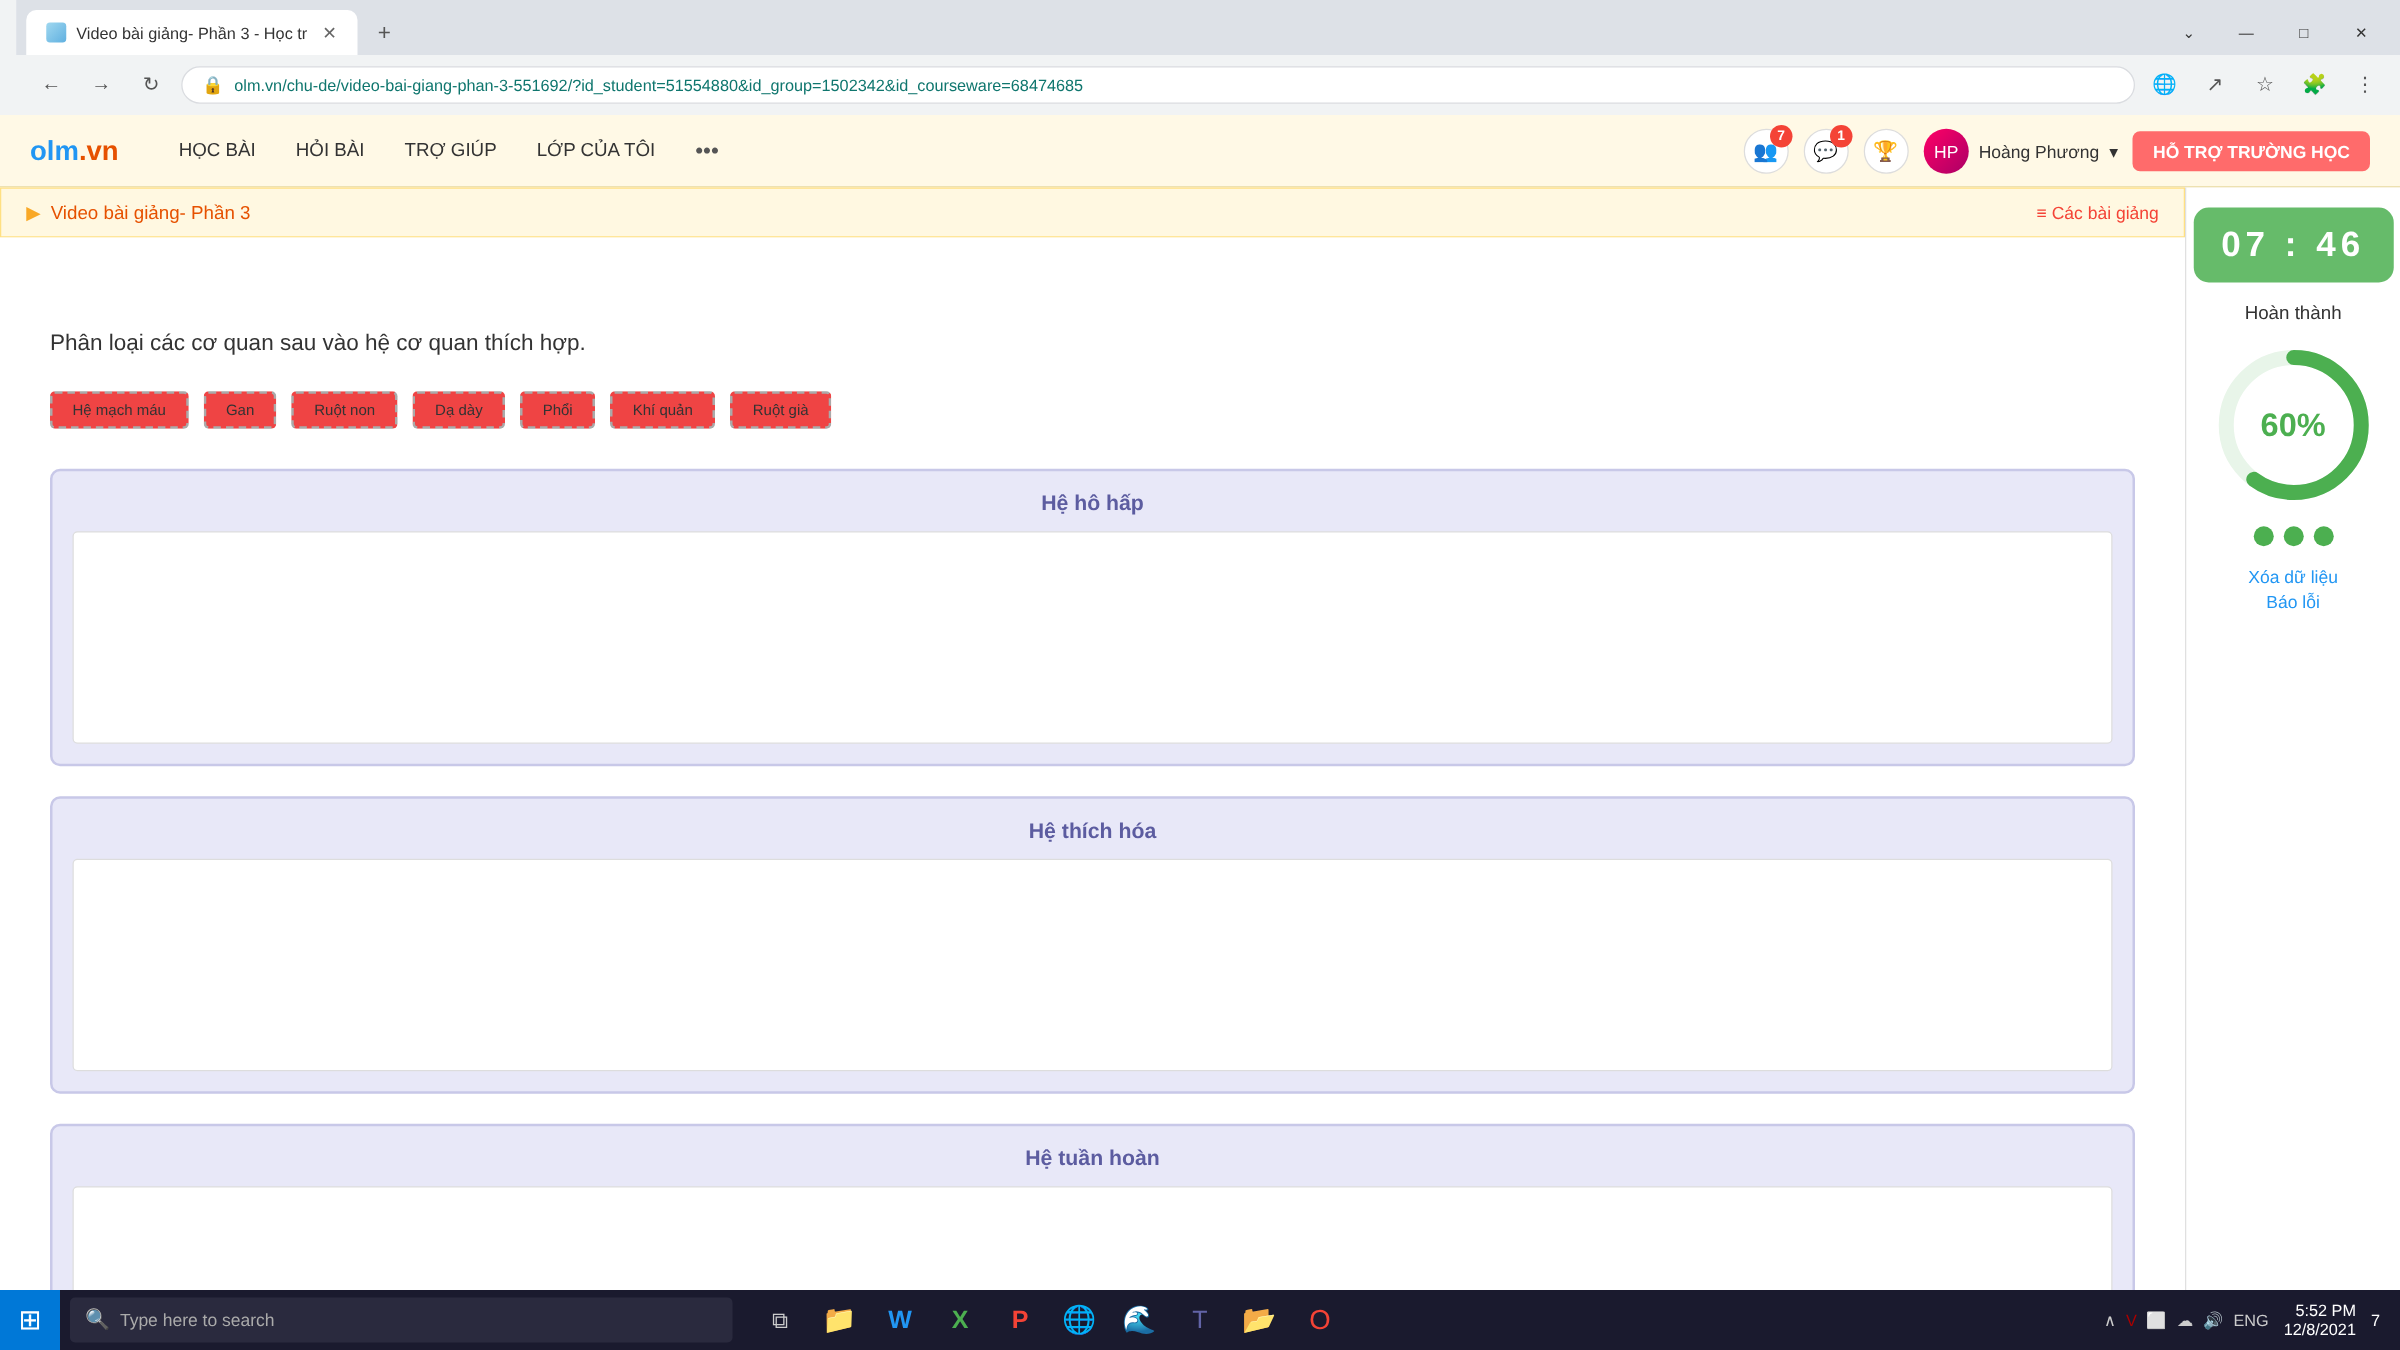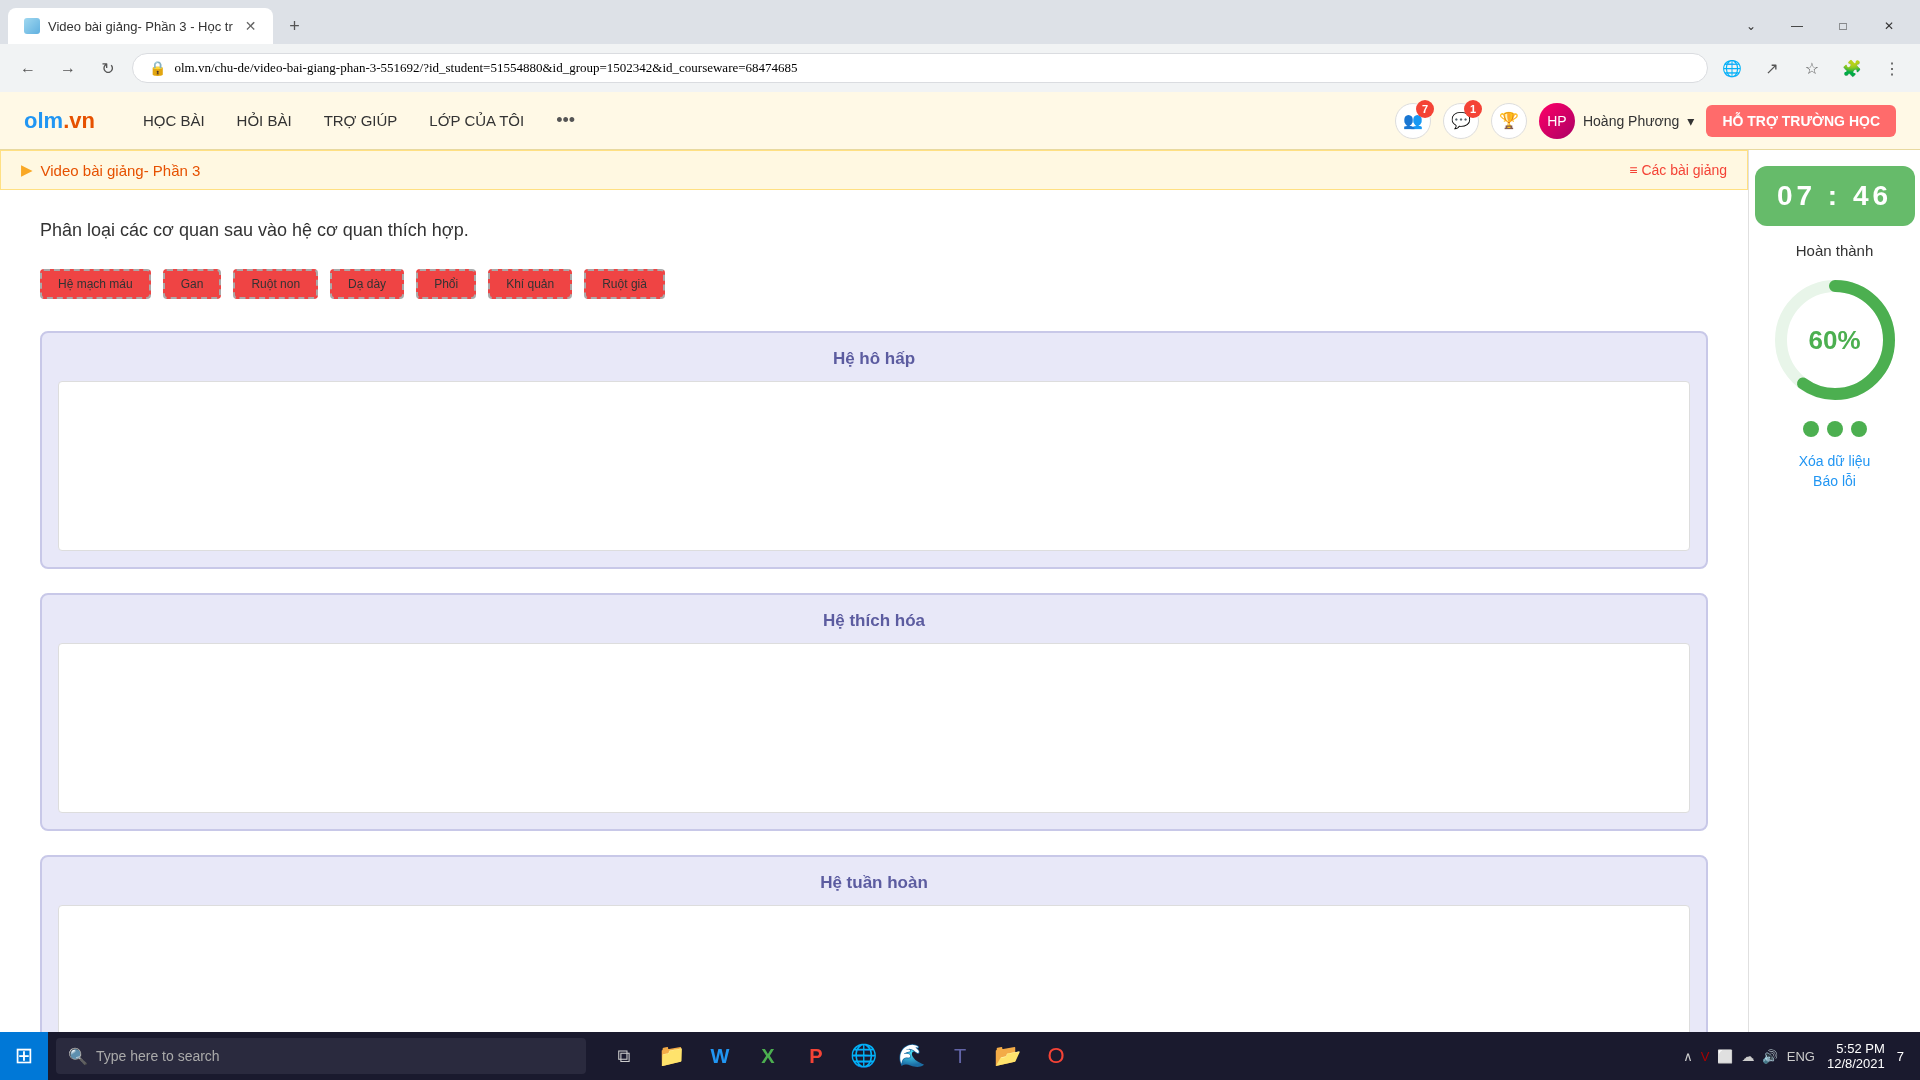--- a/index.html
+++ b/index.html
@@ -1,33 +1,33 @@
 <!DOCTYPE html>
 <html><head>
   <meta charset="utf-8">
   <style>
     * { box-sizing: border-box; margin: 0; padding: 0; }
     body { font-family: Arial, sans-serif; background: #f0f0f0; width: 1920px; height: 1080px; overflow: hidden; }
 
     
-    .browser-chrome { background: #f1f3f4; width: 100%; }
+    .browser-chrome { background: #f1f3f4; width: 100%; padding-left: 13px; }
     .tab-bar { display: flex; align-items: center; background: #dde1e7; padding: 8px 0 0 0; height: 44px; }
     .tab { display: flex; align-items: center; background: white; border-radius: 8px 8px 0 0; padding: 0 16px; height: 36px; max-width: 320px; font-size: 13px; color: #333; gap: 8px; margin-left: 8px; }
     .tab-favicon { width: 16px; height: 16px; background: linear-gradient(135deg, #a0d8f0, #60b0e0); border-radius: 3px; flex-shrink: 0; }
     .tab-title { white-space: nowrap; overflow: hidden; text-overflow: ellipsis; max-width: 200px; }
     .tab-close { color: #666; cursor: pointer; font-size: 14px; margin-left: 4px; }
     .tab-new { display: flex; align-items: center; justify-content: center; width: 28px; height: 28px; border-radius: 50%; color: #555; font-size: 18px; margin-left: 8px; cursor: pointer; }
     .window-controls { margin-left: auto; display: flex; align-items: center; gap: 0; padding-right: 8px; }
     .win-btn { width: 46px; height: 32px; display: flex; align-items: center; justify-content: center; cursor: pointer; font-size: 12px; color: #333; }
 
     .address-bar-row { display: flex; align-items: center; padding: 6px 12px; gap: 8px; height: 48px; background: #f1f3f4; }
     .nav-btn { width: 32px; height: 32px; border-radius: 50%; display: flex; align-items: center; justify-content: center; cursor: pointer; color: #555; font-size: 16px; border: none; background: none; }
     .address-box { flex: 1; background: white; border: 1px solid #dadce0; border-radius: 20px; padding: 6px 16px; font-size: 13px; color: #333; display: flex; align-items: center; gap: 8px; }
     .lock-icon { color: #555; font-size: 14px; }
-    .address-text { flex: 1; color: #000000; font-family: Liberation Serif, serif; }
+    .address-text { flex: 1; color: #0f766e; }
     .toolbar-icons { display: flex; align-items: center; gap: 8px; }
     .toolbar-icon { width: 32px; height: 32px; border-radius: 50%; display: flex; align-items: center; justify-content: center; cursor: pointer; color: #555; font-size: 16px; }
 
     
     .olm-nav { background: #fff9e6; border-bottom: 1px solid #e8d9a0; display: flex; align-items: center; padding: 0 24px; height: 58px; gap: 32px; }
     .olm-logo { font-size: 22px; font-weight: bold; color: #4CAF50; margin-right: 16px; }
     .olm-logo span { color: #2196F3; }
     .nav-link { font-size: 15px; color: #333; cursor: pointer; font-weight: 500; text-decoration: none; }
     .nav-more { font-size: 18px; color: #555; cursor: pointer; }
     .nav-right { margin-left: auto; display: flex; align-items: center; gap: 12px; }
@@ -38,21 +38,21 @@
     .support-btn { background: #ff6b6b; color: white; border: none; border-radius: 6px; padding: 8px 16px; font-size: 14px; font-weight: bold; cursor: pointer; }
 
     
     .content-panel { flex: 1; padding: 0; }
     .video-header { background: #fff8e1; border: 1px solid #ffe082; padding: 10px 20px; display: flex; align-items: center; justify-content: space-between; height: 40px; }
     .video-title { display: flex; align-items: center; gap: 8px; color: #e65100; font-size: 15px; }
     .play-icon { color: #f9a825; }
     .lessons-link { color: #f44336; font-size: 14px; display: flex; align-items: center; gap: 4px; cursor: pointer; }
 
     .exercise-area { background: white; padding: 30px 40px; flex: 1; }
-    .question-text { font-size: 18px; color: #333; margin-bottom: 28px; }
+    .question-text { font-size: 18px; color: #333; margin-bottom: 28px; margin-top: 44px; }
     .drag-items { display: flex; flex-wrap: wrap; gap: 12px; margin-bottom: 32px; }
     .drag-item { border: 2px dashed #aaa; border-radius: 4px; padding: 6px 16px; font-size: 12px; color: #333; background: #ef4444; cursor: grab; }
 
     .drop-zones { display: flex; gap: 24px; margin-bottom: 40px; flex-direction: column; }
     .drop-zone { flex: 1; background: #e8e8f8; border-radius: 8px; border: 2px solid #c8c8e8; padding: 16px; }
     .drop-zone-title { text-align: center; color: #5c5ca0; font-size: 17px; font-weight: 600; margin-bottom: 12px; }
     .drop-zone-box { background: white; border: 1px solid #ddd; border-radius: 4px; min-height: 170px; }
 
     .check-btn { background: #2196F3; color: white; border: none; border-radius: 8px; padding: 14px 28px; font-size: 16px; cursor: pointer; display: flex; align-items: center; gap: 8px; font-weight: 500; }
 

